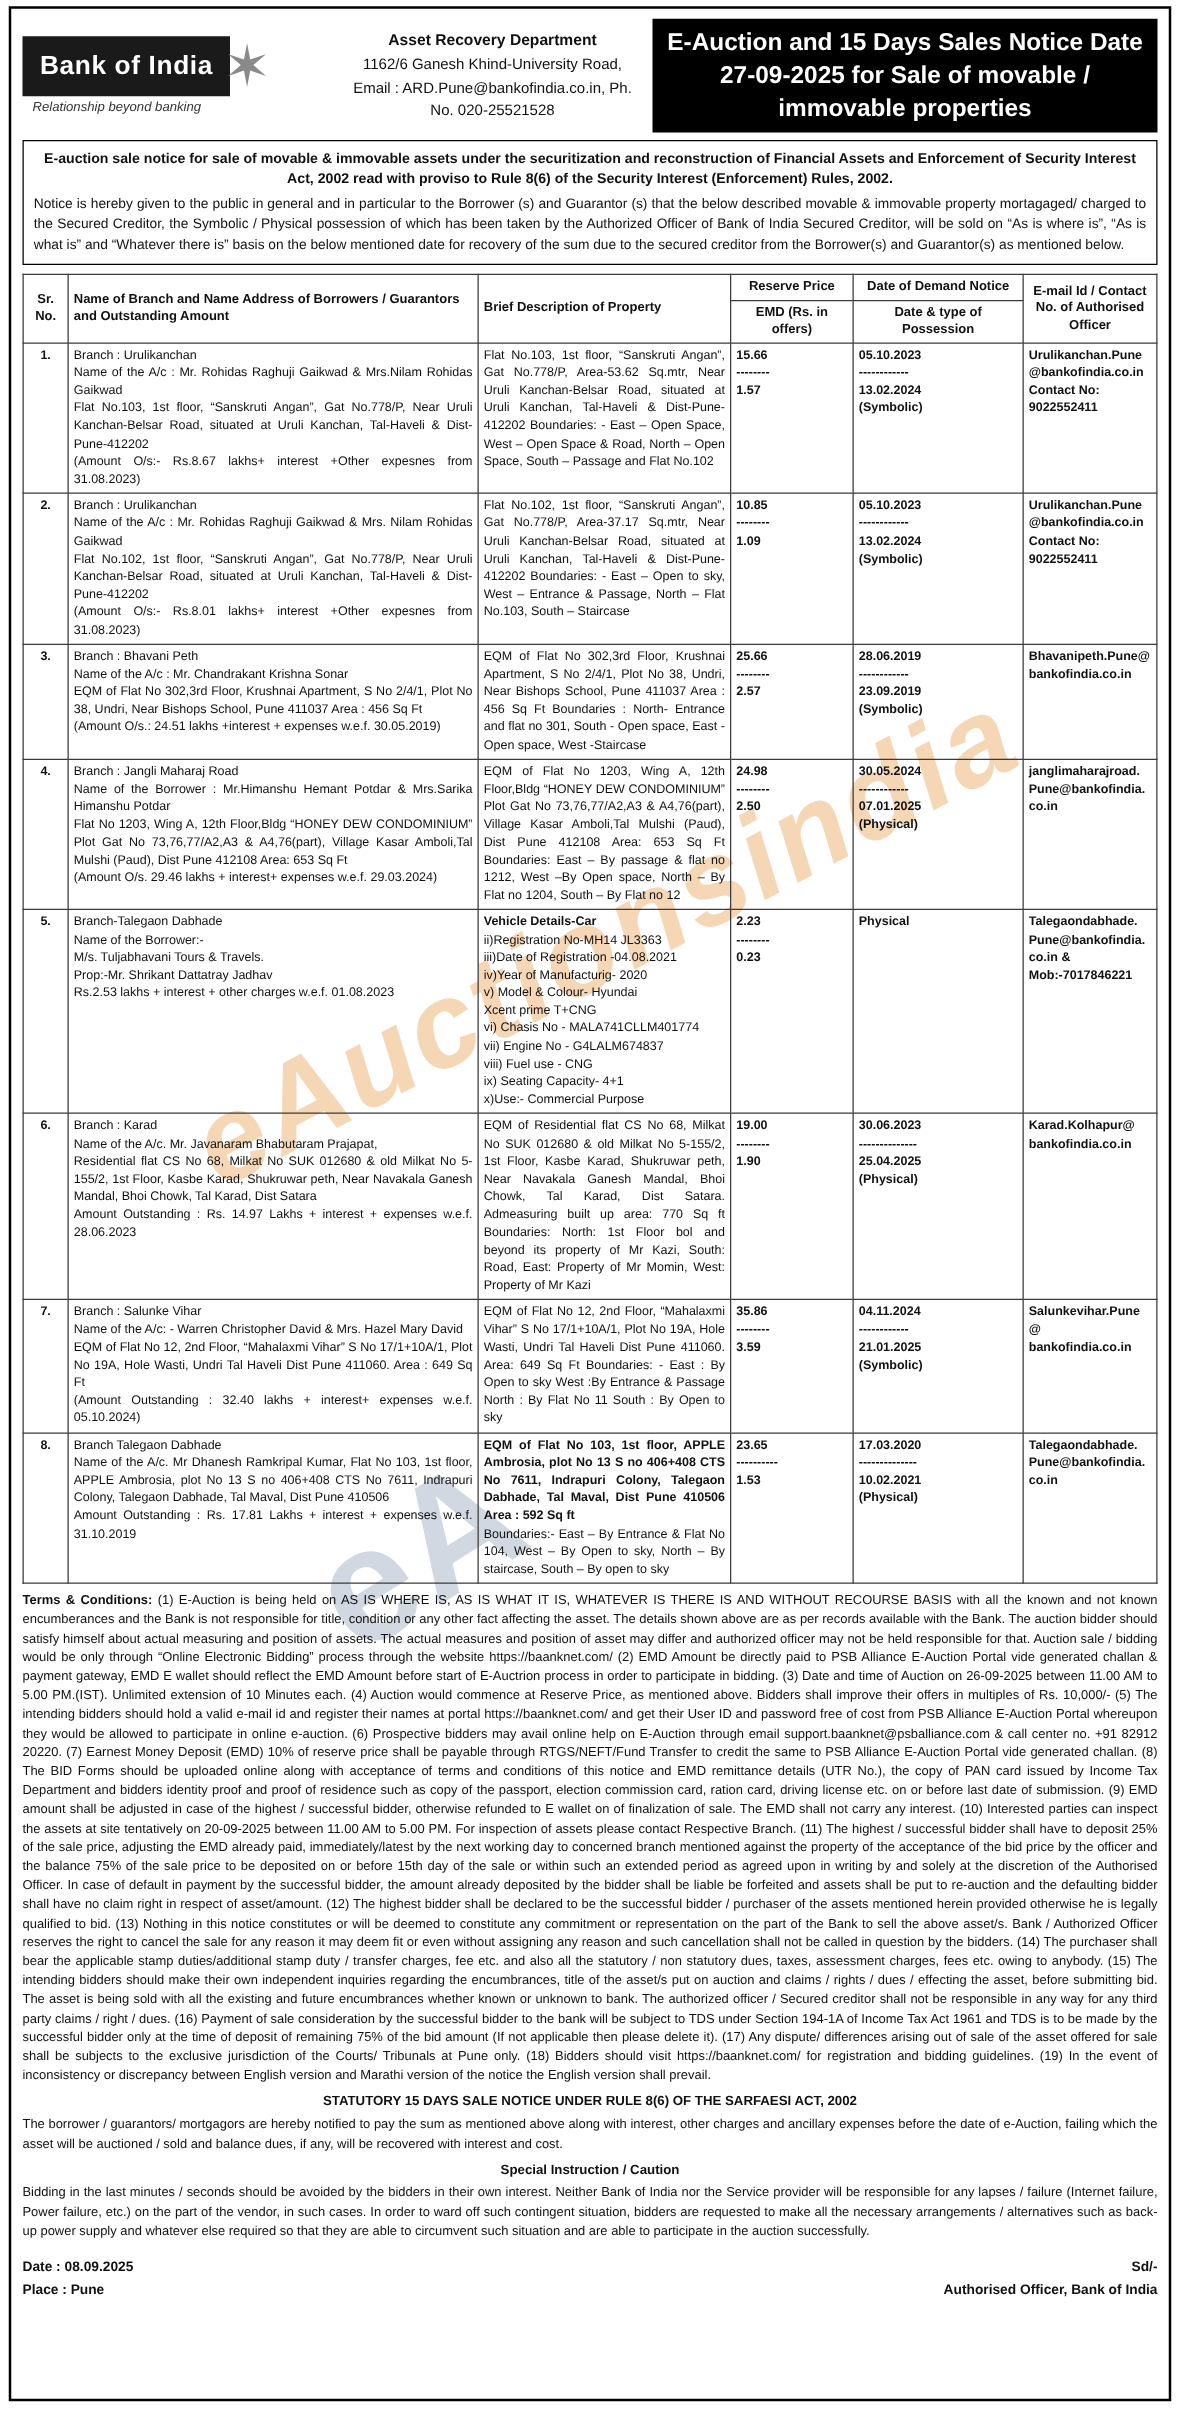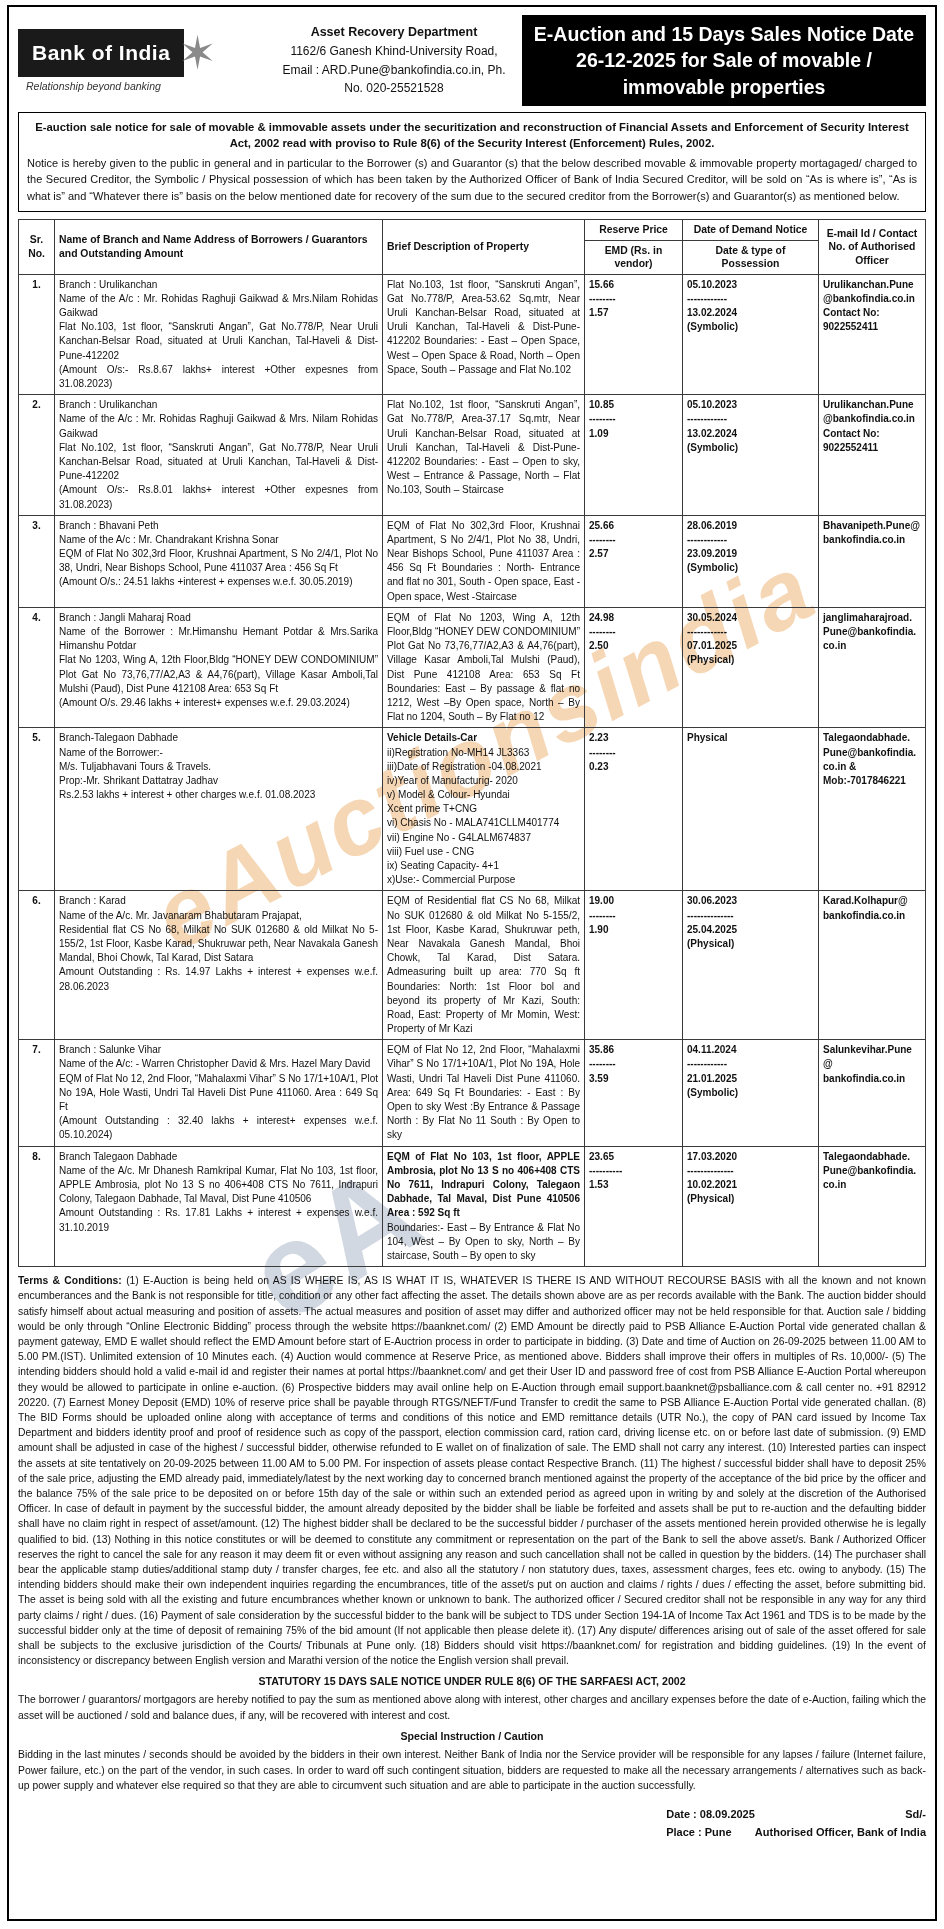--- a/index.html
+++ b/index.html
@@ -34,21 +34,21 @@
   td.borrower{text-align:justify;}
   td.borrower div:nth-child(-n+2){font-weight:normal;}
   td.desc{text-align:justify;margin-top:12px;}
   td.desc div:first-child:not(:only-child){font-weight:bold;}
   td.reserve,td.dates,td.contact{font-weight:bold;word-break:break-word;}
   
   .terms{font-size:10.35px;text-align:justify;line-height:1.47;margin:6px 0 2px 0;}
   .terms .lbl{font-weight:bold;}
   .center-bold{text-align:center;font-weight:bold;font-size:10.6px;margin:7px 0 5px 0;}
   .para{font-size:10.35px;text-align:justify;line-height:1.5;margin:4px 0;}
-  .footer-row{display:flex;justify-content:flex-end;font-weight:bold;font-size:11px;margin-top:12px;line-height:1.6;}
+  .footer-row{display:flex;justify-content:space-between;font-weight:bold;font-size:11px;margin-top:12px;line-height:1.6;}
   .footer-right{text-align:right;}
 </style>
 </head>
 <body>
 
 <div class="page">
   <div class="watermark wm-orange">eAuctionsindia</div>
   <div class="watermark wm-blue">eA</div>
 
   <div class="content">
@@ -60,21 +60,21 @@
           </div>
           <span class="star">✶</span>
         </div>
         <div class="tagline">Relationship beyond banking</div>
       </div>
       <div class="dept-block">
         <div class="dept-line bold">Asset Recovery Department</div>
         <div class="dept-line">1162/6 Ganesh Khind-University Road,</div>
         <div class="dept-line">Email : ARD.Pune@bankofindia.co.in, Ph. No. 020-25521528</div>
       </div>
-      <div class="title-box">E-Auction and 15 Days Sales Notice Date 26-12-2025 for Sale of movable / immovable properties</div>
+      <div class="title-box">E-Auction and 15 Days Sales Notice Date 27-09-2025 for Sale of movable / immovable properties</div>
     </header>
 
     <section class="intro">
       <p class="intro-head">E-auction sale notice for sale of movable &amp; immovable assets under the securitization and reconstruction of Financial Assets and Enforcement of Security Interest Act, 2002 read with proviso to Rule 8(6) of the Security Interest (Enforcement) Rules, 2002.</p>
       <p class="intro-body">Notice is hereby given to the public in general and in particular to the Borrower (s) and Guarantor (s) that the below described movable &amp; immovable property mortagaged/ charged to the Secured Creditor, the Symbolic / Physical possession of which has been taken by the Authorized Officer of Bank of India Secured Creditor, will be sold on “As is where is”, “As is what is” and “Whatever there is” basis on the below mentioned date for recovery of the sum due to the secured creditor from the Borrower(s) and Guarantor(s) as mentioned below.</p>
     </section>
 
     <table>
       <colgroup>
         <col style="width:36px">
@@ -87,21 +87,21 @@
       <thead>
         <tr>
           <th rowspan="2">Sr. No.</th>
           <th rowspan="2" style="text-align:left">Name of Branch and Name Address of Borrowers / Guarantors and Outstanding Amount</th>
           <th rowspan="2" style="text-align:left">Brief Description of Property</th>
           <th>Reserve Price</th>
           <th>Date of Demand Notice</th>
           <th rowspan="2">E-mail Id / Contact No. of Authorised Officer</th>
         </tr>
         <tr>
-          <th>EMD (Rs. in vendor)</th>
+          <th>EMD (Rs. in offers)</th>
           <th>Date &amp; type of Possession</th>
         </tr>
       </thead>
       <tbody>
           <tr>
             <td class="sr">
               <div>1.</div>
             </td>
             <td class="borrower">
               <div>Branch : Urulikanchan</div>

